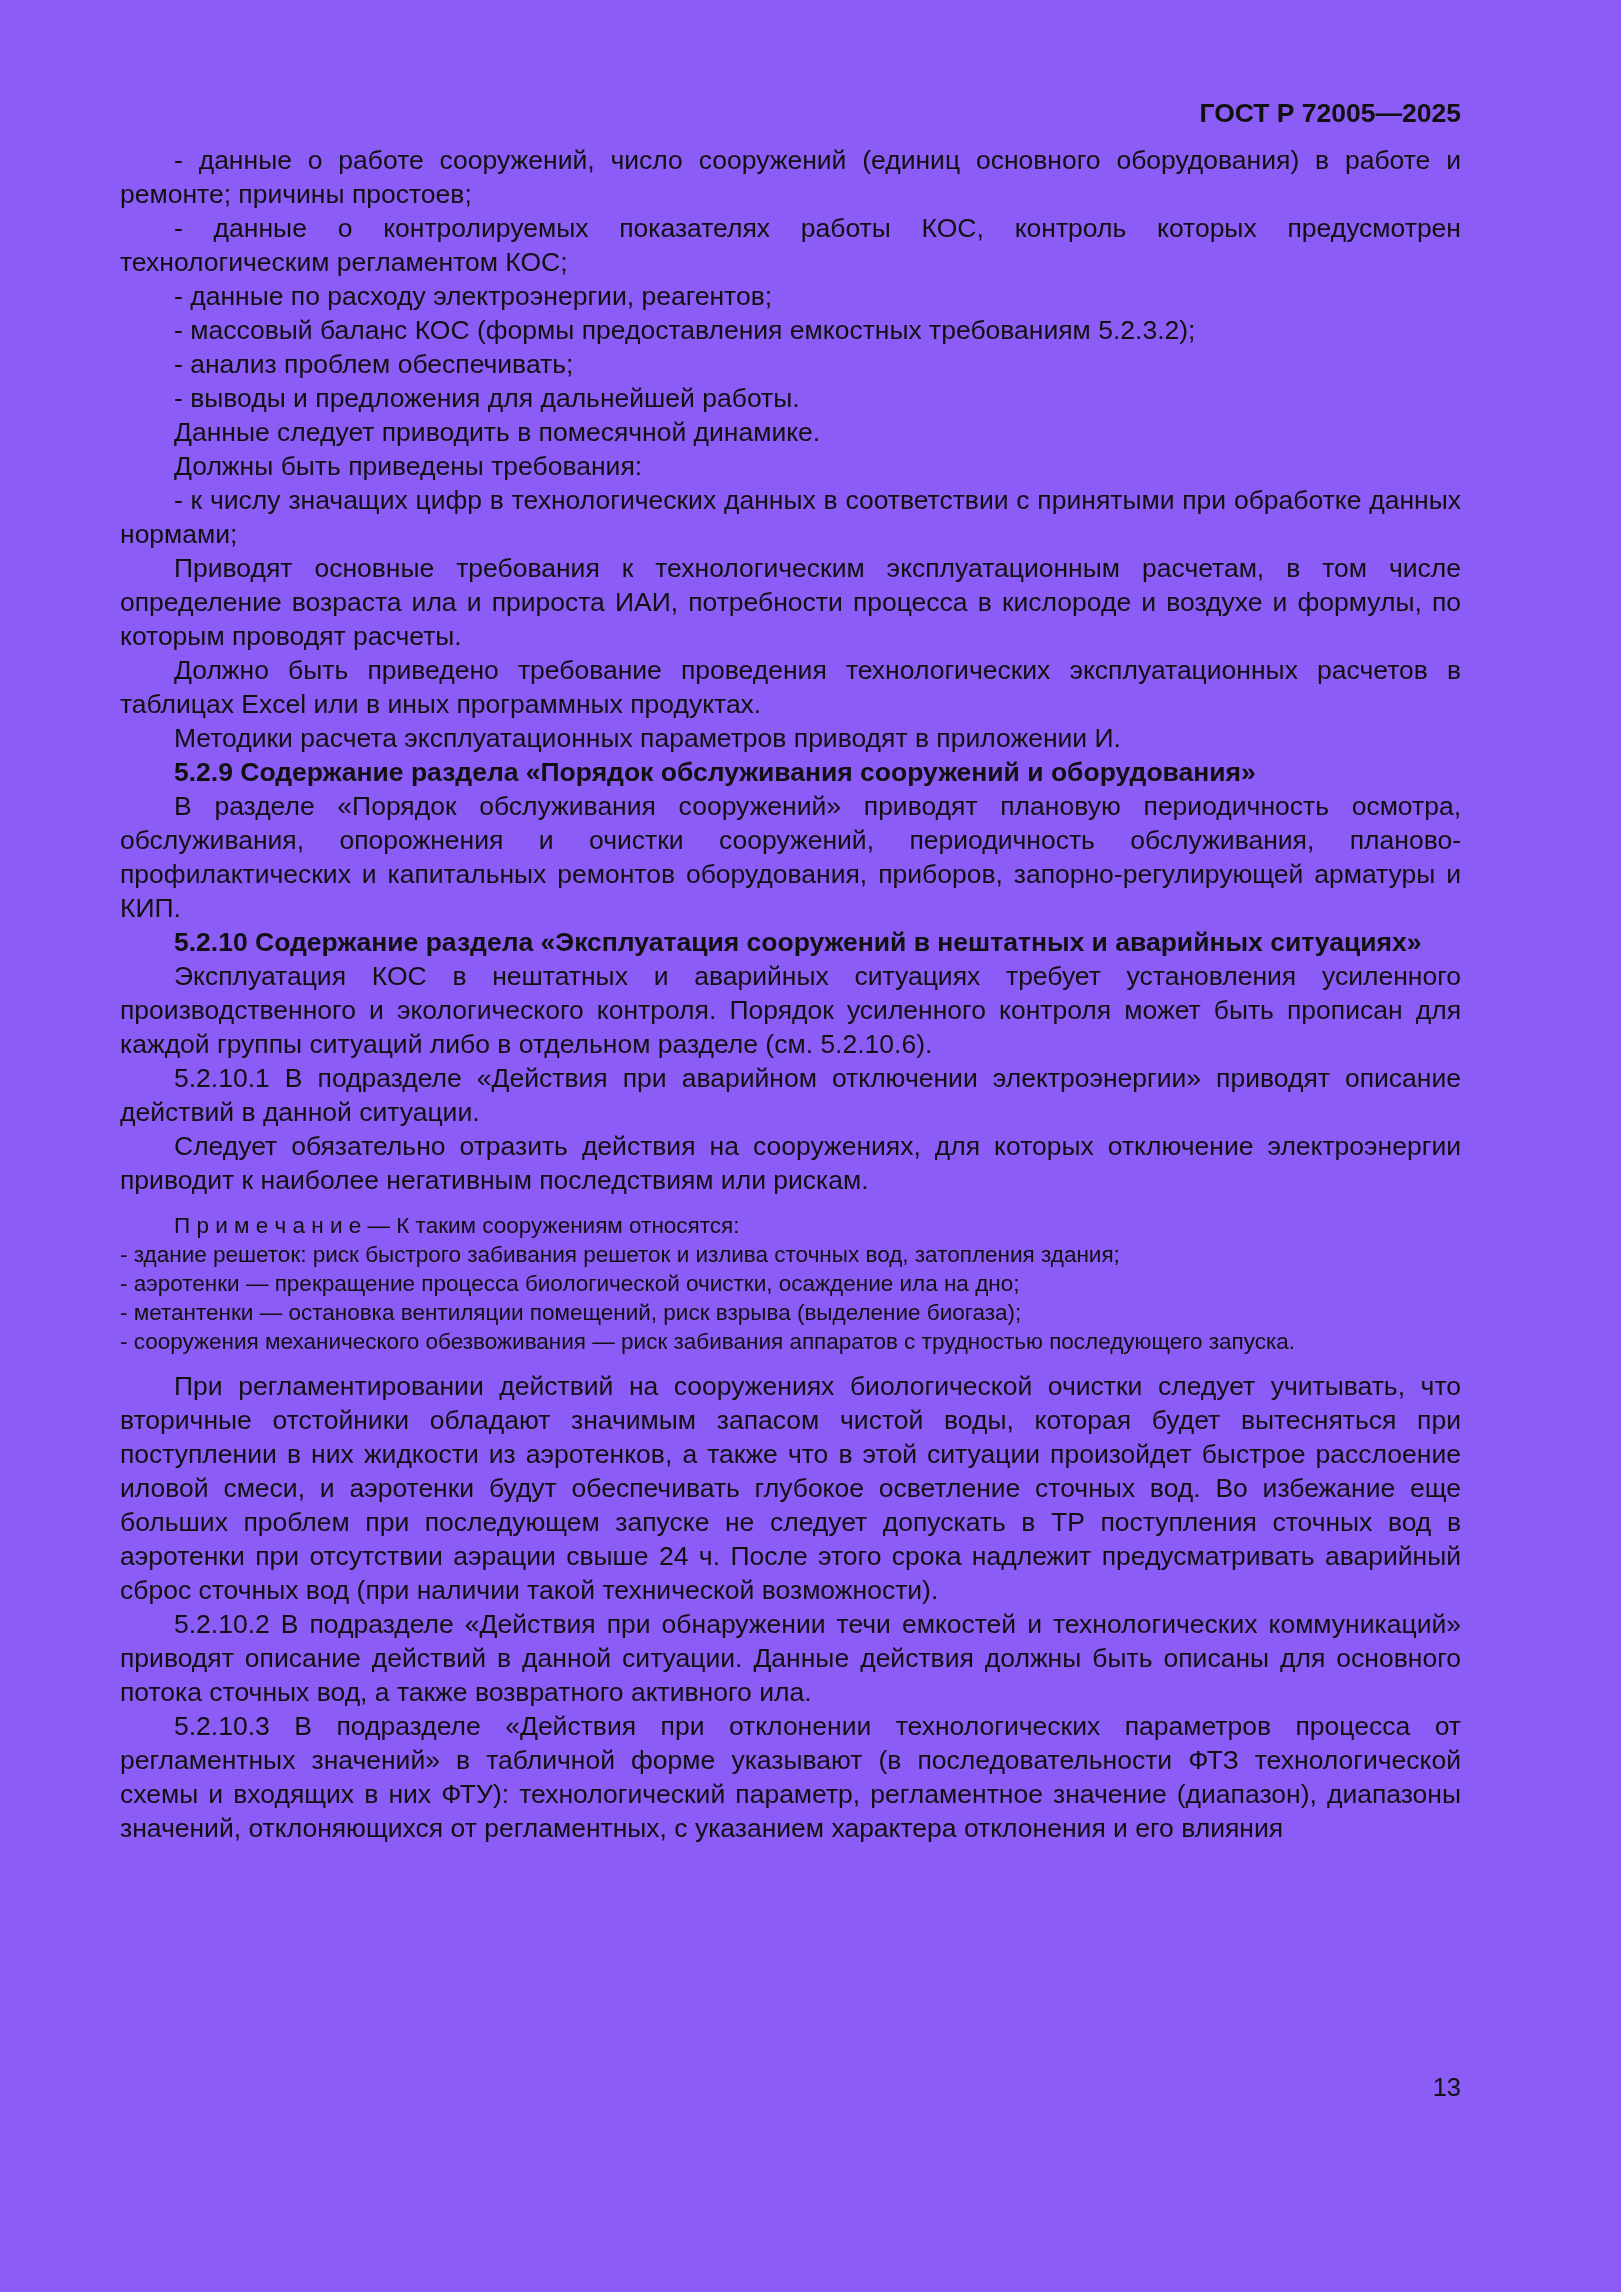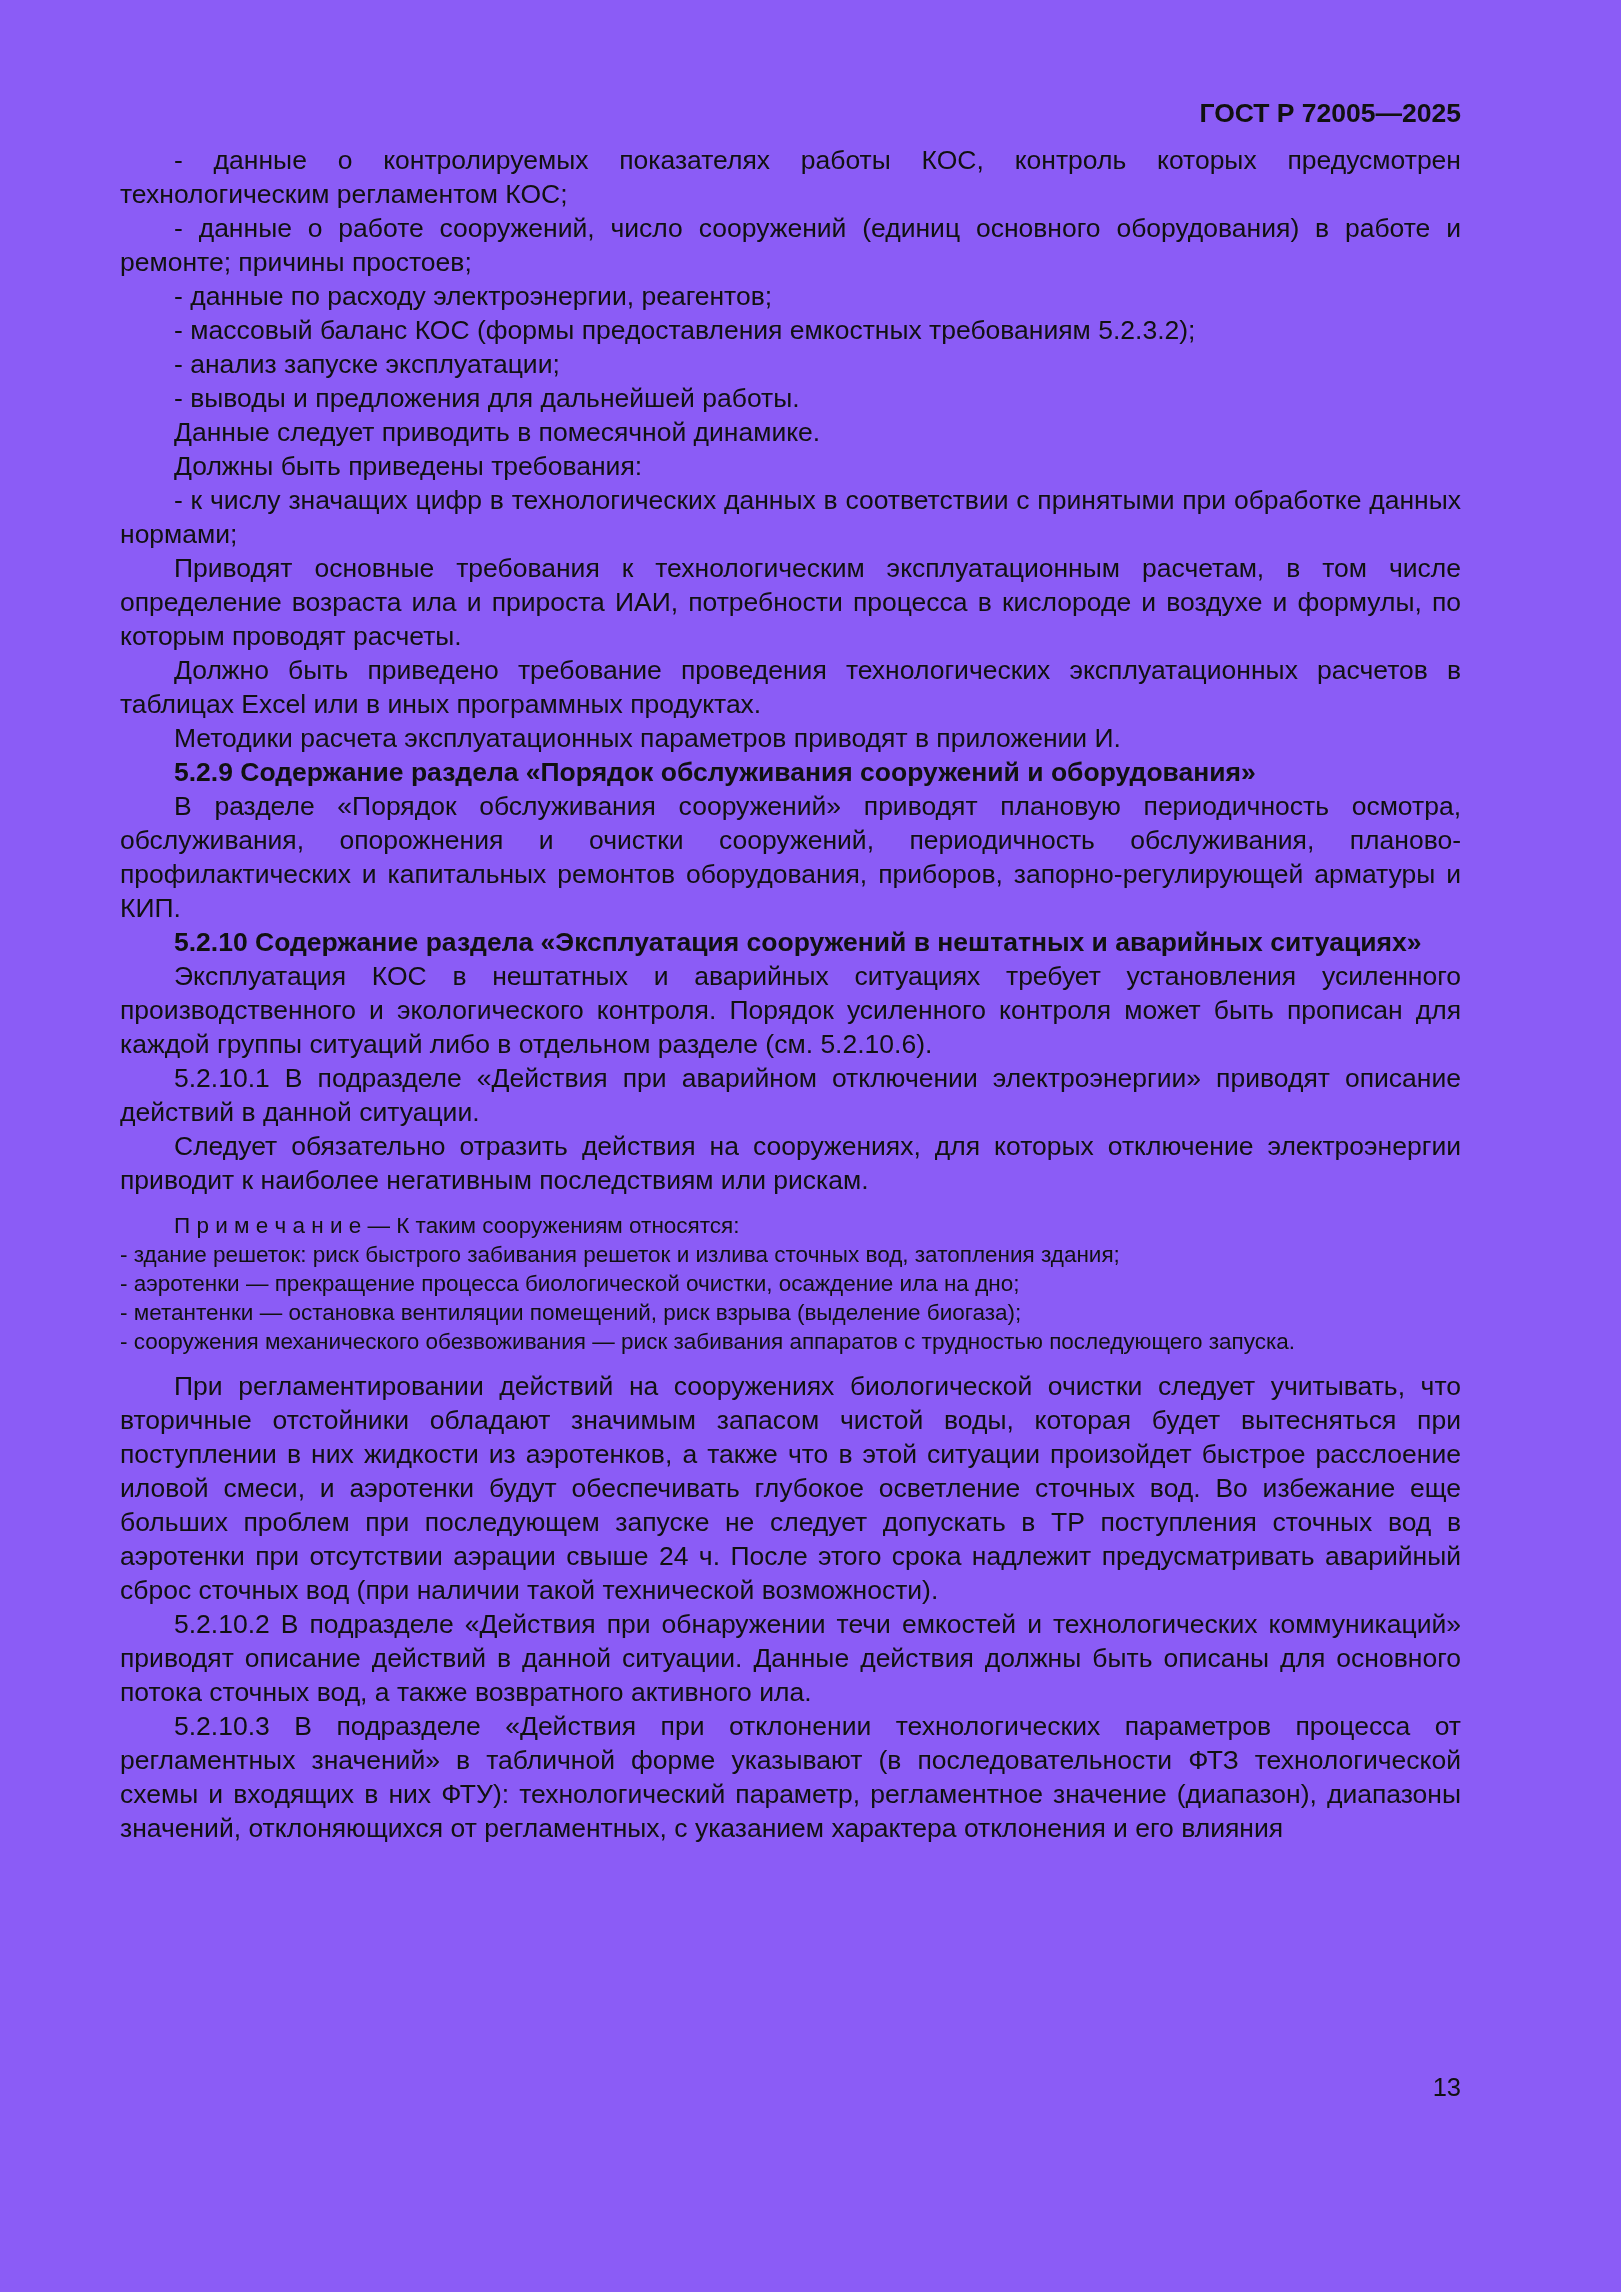--- a/index.html
+++ b/index.html
@@ -66,25 +66,25 @@
   }
 </style>
 </head>
 <body>
 
 <div class="page">
 
   <div class="header-line">ГОСТ Р 72005—2025</div>
 
   <div class="body-text">
+    <p class="para">- данные о работе сооружений, число сооружений (единиц основного оборудования) в работе и ремонте; причины простоев;</p>
     <p class="para">- данные о контролируемых показателях работы КОС, контроль которых предусмотрен технологическим регламентом КОС;</p>
-    <p class="para">- данные о работе сооружений, число сооружений (единиц основного оборудования) в работе и ремонте; причины простоев;</p>
     <p class="para">- данные по расходу электроэнергии, реагентов;</p>
     <p class="para">- массовый баланс КОС (формы предоставления емкостных требованиям 5.2.3.2);</p>
-    <p class="para">- анализ запуске эксплуатации;</p>
+    <p class="para">- анализ проблем обеспечивать;</p>
     <p class="para">- выводы и предложения для дальнейшей работы.</p>
     <p class="para">Данные следует приводить в помесячной динамике.</p>
     <p class="para">Должны быть приведены требования:</p>
     <p class="para">- к числу значащих цифр в технологических данных в соответствии с принятыми при обработке данных нормами;</p>
     <p class="para">Приводят основные требования к технологическим эксплуатационным расчетам, в том числе определение возраста ила и прироста ИАИ, потребности процесса в кислороде и воздухе и формулы, по которым проводят расчеты.</p>
     <p class="para">Должно быть приведено требование проведения технологических эксплуатационных расчетов в таблицах Excel или в иных программных продуктах.</p>
     <p class="para">Методики расчета эксплуатационных параметров приводят в приложении И.</p>
     <p class="para head">5.2.9 Содержание раздела «Порядок обслуживания сооружений и оборудования»</p>
     <p class="para">В разделе «Порядок обслуживания сооружений» приводят плановую периодичность осмотра, обслуживания, опорожнения и очистки сооружений, периодичность обслуживания, планово-профилактических и капитальных ремонтов оборудования, приборов, запорно-регулирующей арматуры и КИП.</p>
     <p class="para head">5.2.10 Содержание раздела «Эксплуатация сооружений в нештатных и аварийных ситуациях»</p>

